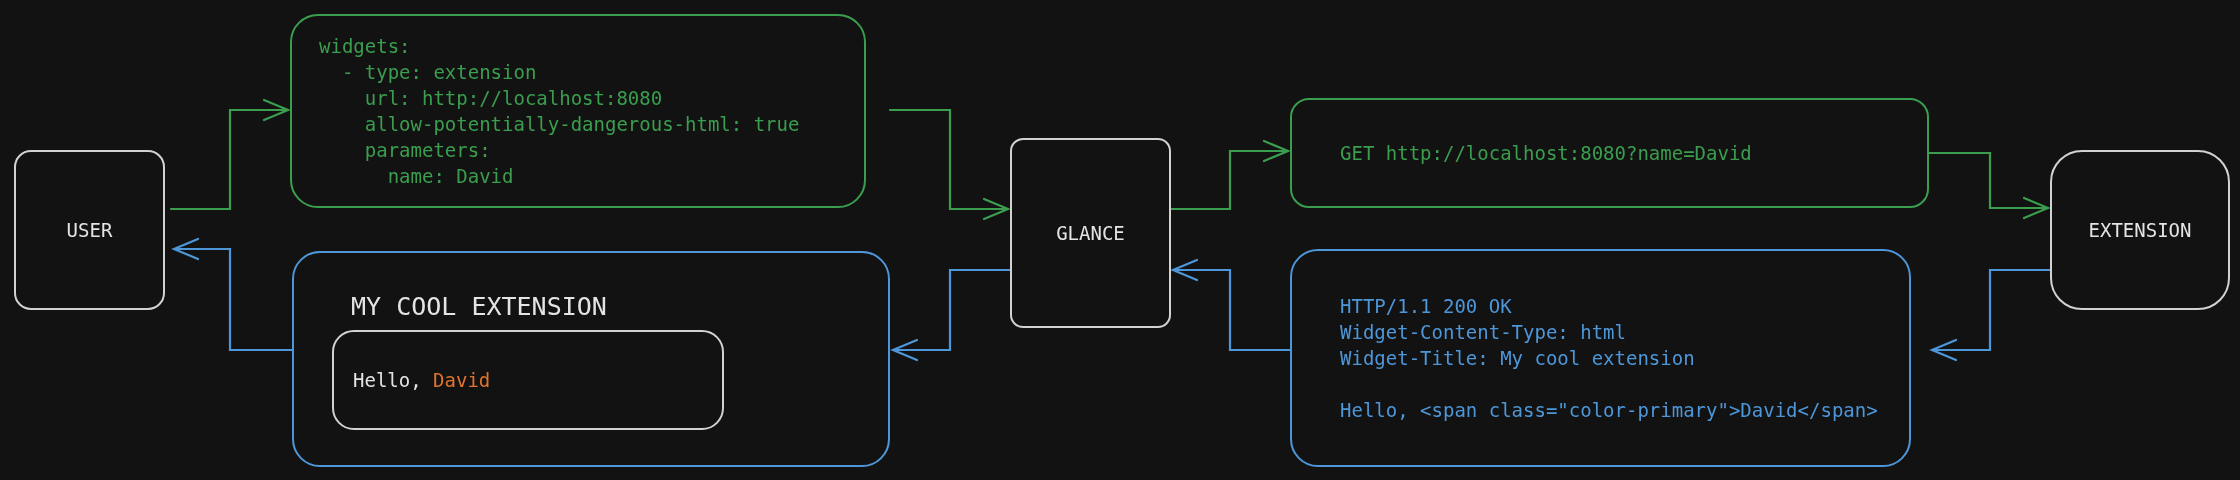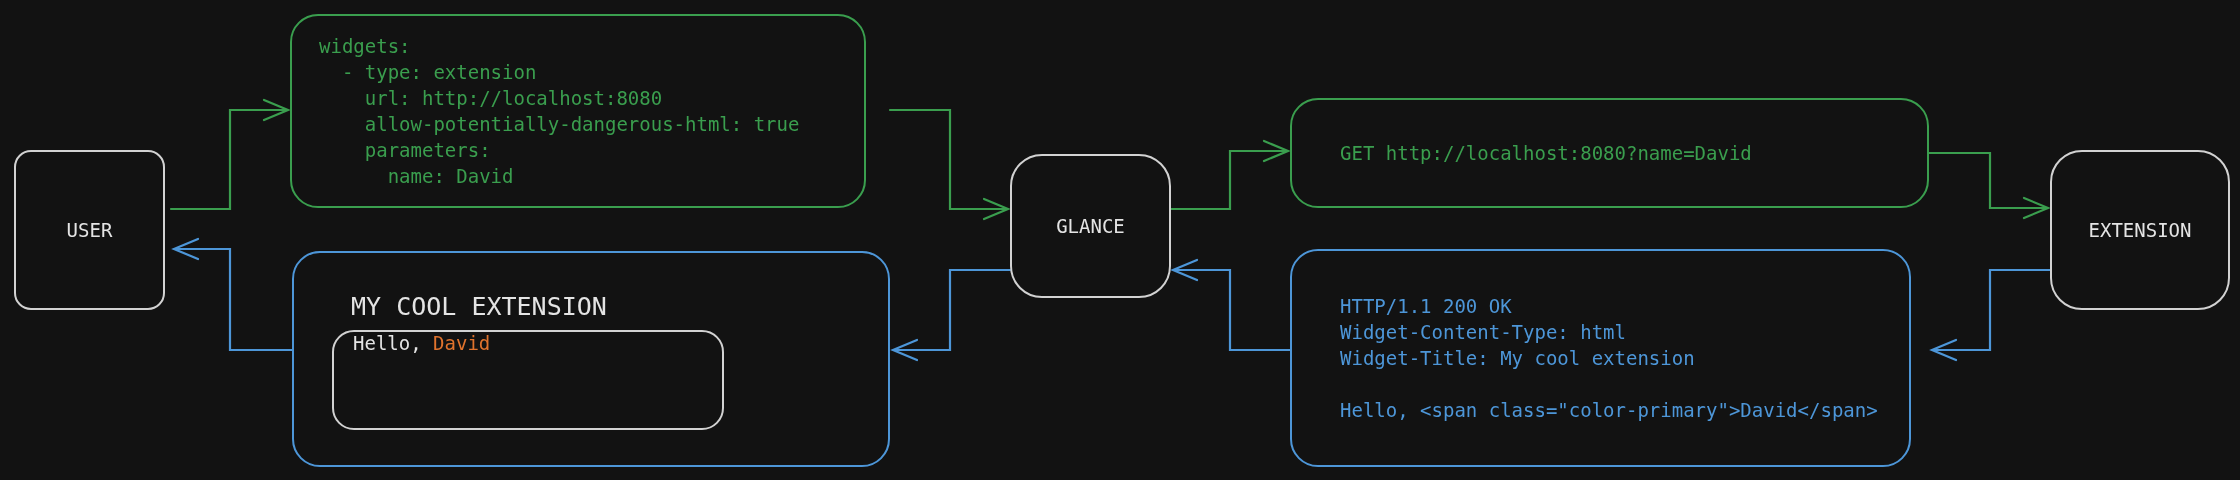--- a/index.html
+++ b/index.html
@@ -59,21 +59,21 @@
   }
   .greeting-box {
     position: absolute;
     left: 38px;
     top: 77px;
     width: 392px;
     height: 100px;
     border: 2px solid var(--node-border);
     border-radius: 22px;
     display: flex;
-    align-items: flex-start;
+    align-items: center;
     padding-left: 19px;
     font-size: 19px;
     white-space: pre;
   }
   .greeting-prefix { color: var(--node-text); }
   .greeting-name { color: var(--orange); }
   svg.connectors {
     position: absolute;
     left: 0; top: 0;
     width: 2240px; height: 480px;
@@ -101,21 +101,21 @@
     <path class="stroke-blue" d="M2050 270 H1990 V350 H1932 M1956 340 L1932 350 L1956 360"></path>
     <path class="stroke-blue" d="M1290 350 H1230 V270 H1173 M1197 260 L1173 270 L1197 280"></path>
     <path class="stroke-blue" d="M1010 270 H950 V350 H893 M917 340 L893 350 L917 360"></path>
     <path class="stroke-blue" d="M292 350 H230 V249 H174 M198 239 L174 249 L198 259"></path>
   </svg>
 
   <div class="node" style="left:14px; top:150px; width:151px; height:160px;border-radius:17px;">
     <span>USER</span>
   </div>
 
-  <div class="node" style="left:1010px; top:154px; width:161px; height:144px;">
+  <div class="node" style="left:1010px; top:138px; width:161px; height:190px;border-radius:13px;">
     <span>GLANCE</span>
   </div>
 
   <div class="node" style="left:2050px; top:150px; width:180px; height:160px;">
     <span>EXTENSION</span>
   </div>
 
   <div class="tbox green pad-sm" style="left:290px; top:14px; width:576px; height:194px;">
     <div class="code-line">widgets:</div>
     <div class="code-line">  - type: extension</div>
@@ -125,21 +125,21 @@
     <div class="code-line">      name: David</div>
   </div>
 
   <div class="tbox blue" style="left:292px; top:251px; width:598px; height:216px;">
     <div class="widget-title">MY COOL EXTENSION</div>
     <div class="greeting-box">
       <span class="greeting-prefix">Hello, </span><span class="greeting-name">David</span>
     </div>
   </div>
 
-  <div class="tbox green pad-lg" style="left:1290px; top:98px; width:639px; height:110px;">
+  <div class="tbox green pad-lg" style="left:1290px; top:98px; width:639px; height:110px;border-radius:19px;">
     <div class="code-line">GET http://localhost:8080?name=David</div>
   </div>
 
   <div class="tbox blue pad-lg" style="left:1290px; top:249px; width:621px; height:218px;">
     <div class="code-line">HTTP/1.1 200 OK</div>
     <div class="code-line">Widget-Content-Type: html</div>
     <div class="code-line">Widget-Title: My cool extension</div>
     <div class="code-line"></div>
     <div class="code-line">Hello, &lt;span class="color-primary"&gt;David&lt;/span&gt;</div>
   </div>

